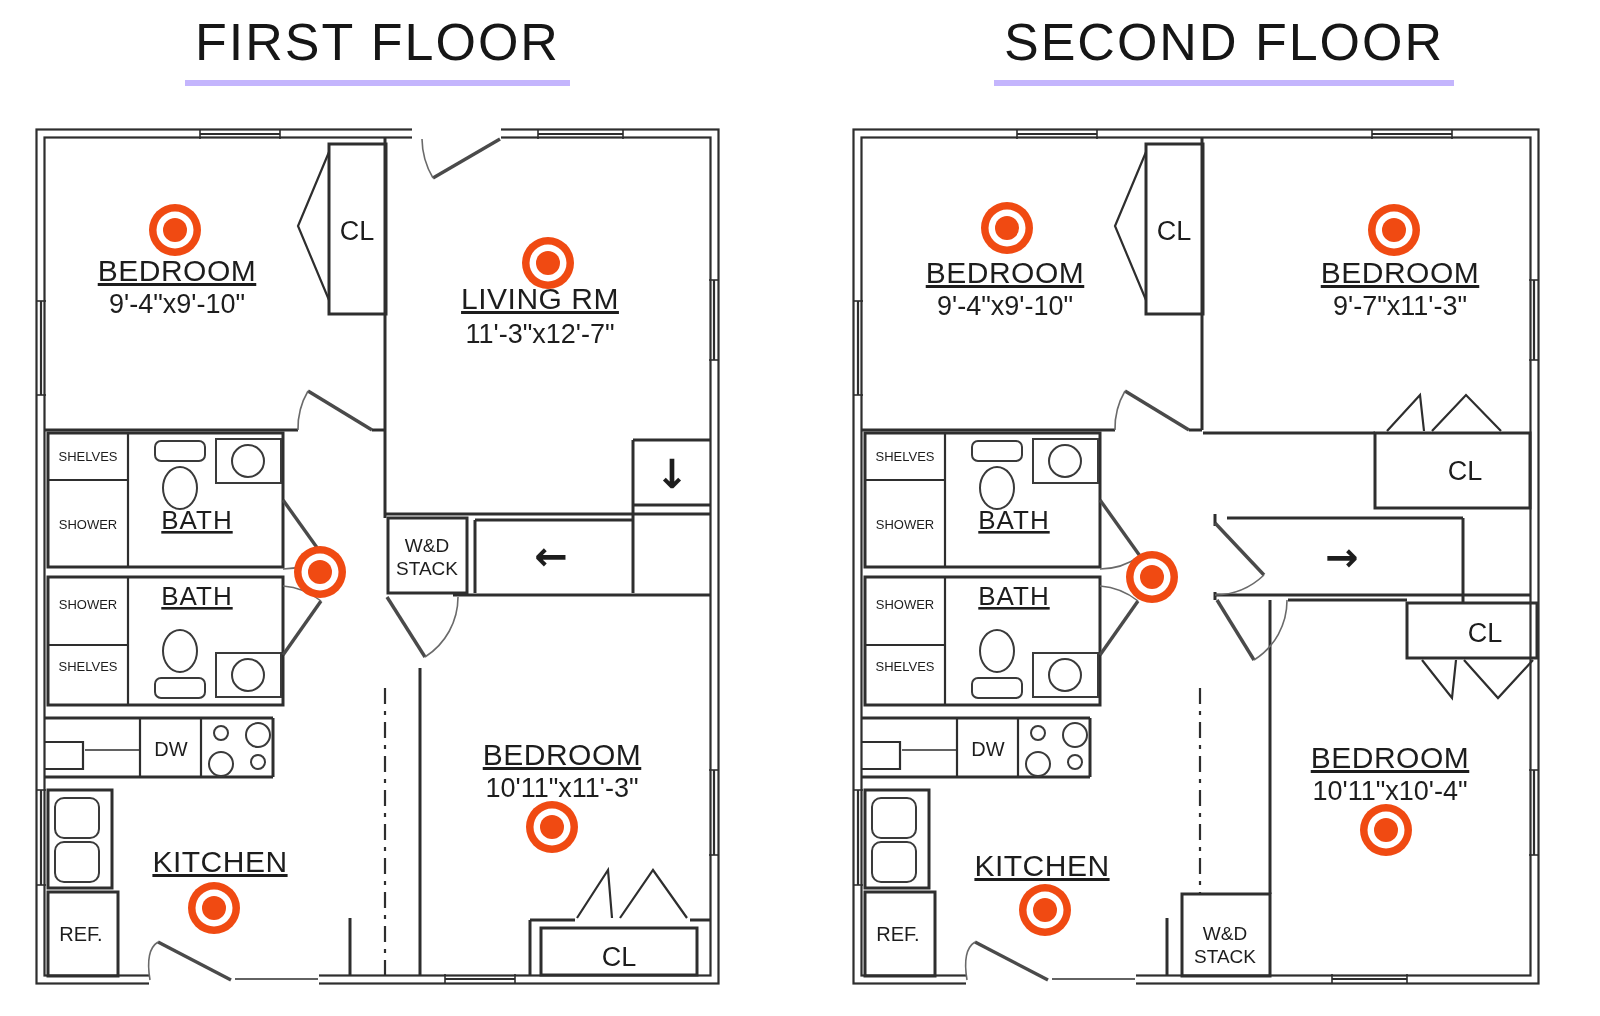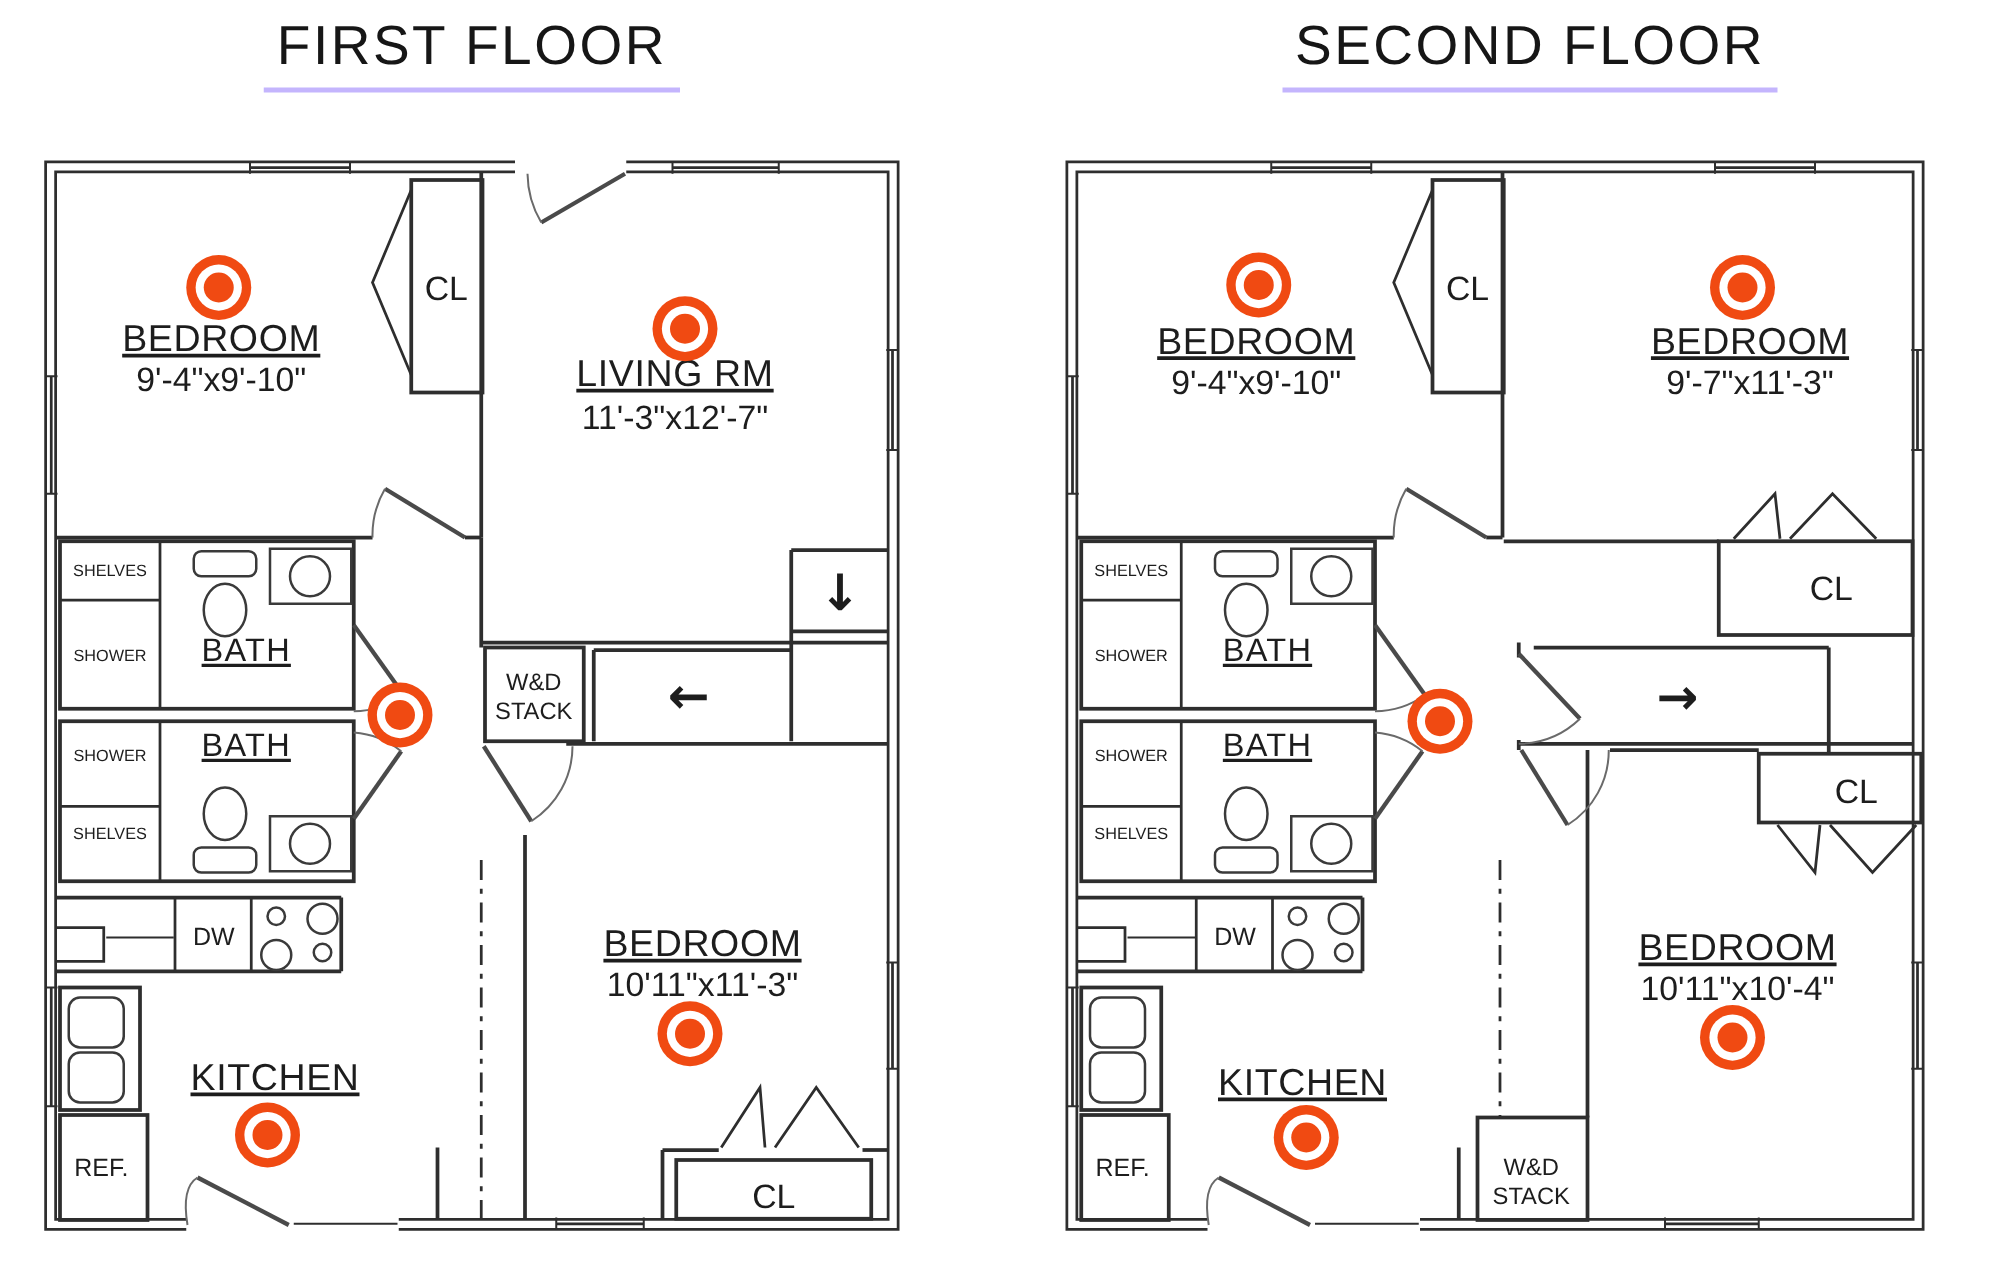--- a/index.html
+++ b/index.html
@@ -1,20 +1,20 @@
 <!DOCTYPE html>
 <html><head>
 <meta charset="utf-8">
 <style>
   html,body{margin:0;padding:0;background:#ffffff;}
   #stage{position:relative;width:1600px;height:1016px;background:#fff;overflow:hidden;
          font-family:"Liberation Sans",sans-serif;}
   .floor-title{position:absolute;top:12px;text-align:center;color:#161616;}
-  .floor-title span{display:inline-block;font-size:44px;letter-spacing:2px;
-        border-bottom:4px solid #c4b5fd;padding:0 10px 8px 10px;}
+  .floor-title span{display:inline-block;font-size:52px;letter-spacing:2px;
+        border-bottom:6px solid #c4b5fd;padding:0 10px 8px 10px;}
   .plan{position:absolute;top:128px;text-decoration:underline;}
   svg{overflow:visible;}
   .w2{stroke:#2e2e2e;stroke-width:2.2;fill:none;}
   .w1{stroke:#2e2e2e;stroke-width:1.6;fill:none;}
   .w3{stroke:#2e2e2e;stroke-width:3;fill:none;}
   .fix{stroke:#3a3a3a;stroke-width:2;fill:#fff;}
   .leaf{stroke:#4a4a4a;stroke-width:3.4;fill:none;}
   .arc{stroke:#6a6a6a;stroke-width:1.6;fill:none;}
   .dash{stroke:#2e2e2e;stroke-width:2.2;fill:none;stroke-dasharray:16 7 4 7;}
   .gap{fill:#ffffff;stroke:none;}

